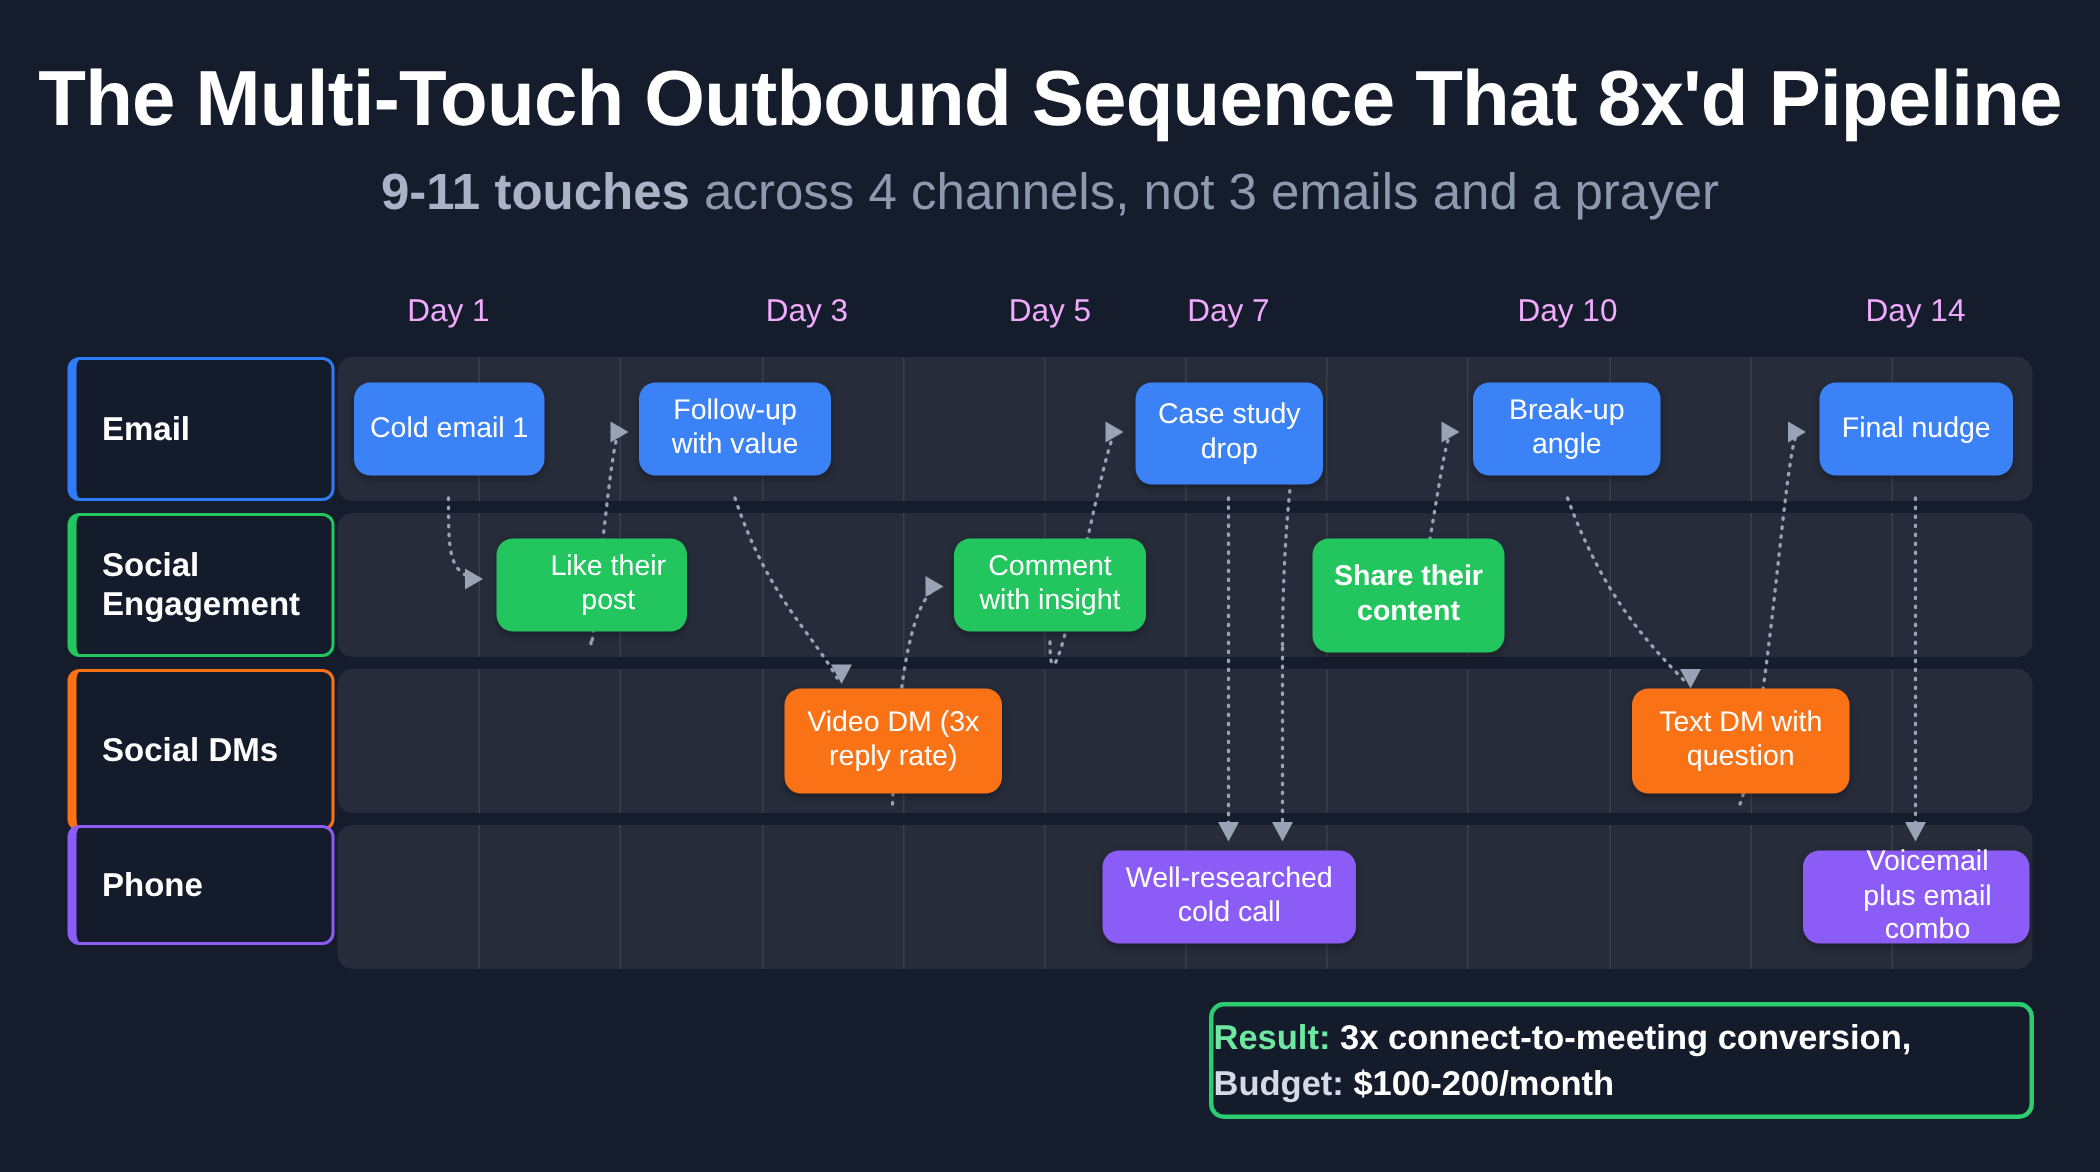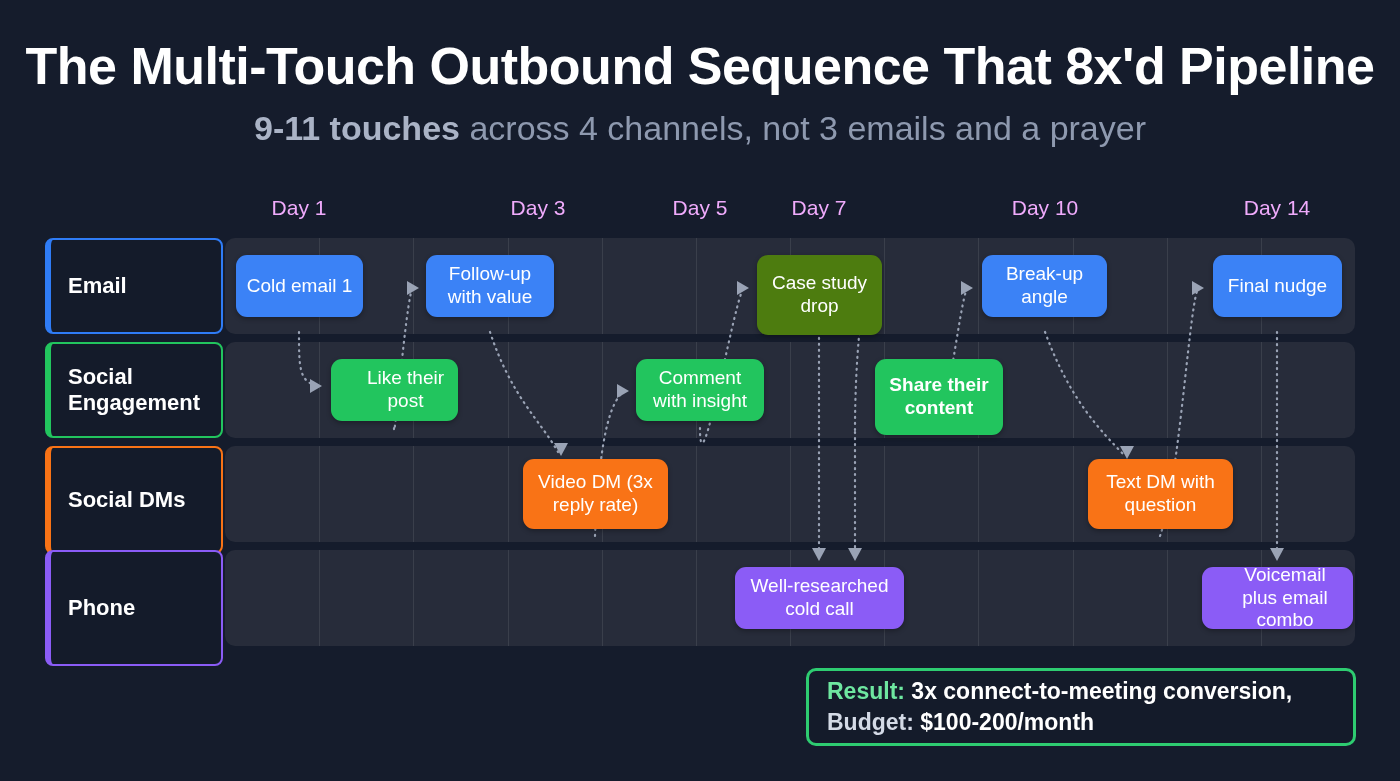--- a/index.html
+++ b/index.html
@@ -78,21 +78,20 @@
   
   .connectors { position: absolute; left: 0; top: 0; width: 1400px; height: 781px; pointer-events: none; z-index: 2; }
 
   
   .result-banner {
     position: absolute; left: 806px; top: 668px; width: 550px; height: 78px;
     background: #141b2a;
     border: 3px solid #2ecc71;
     border-radius: 10px;
     display: flex; flex-direction: column; justify-content: center;
-    padding-left: 18px;
     font-size: 23px; font-weight: 700; line-height: 1.33;
     color: #ffffff;
   }
   .result-banner .k-green { color: #6ee7a0; }
   .result-banner .k-grey  { color: #d4dae6; }
   .result-line { white-space: nowrap; }
 </style>
 </head>
 <body>
 
@@ -127,21 +126,21 @@
           <div class="gridline" style="left: 848px; background: rgba(255, 255, 255, 0.09);"></div>
           <div class="gridline" style="left: 942px; background: rgba(255, 255, 255, 0.09);"></div>
           <div class="gridline" style="left: 1036px; background: rgba(255, 255, 255, 0.09);"></div>
         </div>
       </div>
       <div class="row-label" style="top: 0px; height: 96px; border-color: rgb(47, 124, 246);">
         <span>Email</span>
       </div>
       <div class="card" style="left: 236px; width: 127px; height: 62px; top: 17px; background: rgb(59, 130, 246);">Cold email 1</div>
       <div class="card" style="left: 426px; width: 128px; height: 62px; top: 17px; background: rgb(59, 130, 246);">Follow-up with value</div>
-      <div class="card" style="left: 757px; width: 125px; height: 80px; top: 17px; background: #4d7c0f;">Case study drop</div>
+      <div class="card" style="left: 757px; width: 125px; height: 68px; top: 17px; background: #3b82f6;">Case study drop</div>
       <div class="card" style="left: 982px; width: 125px; height: 62px; top: 17px; background: rgb(59, 130, 246);">Break-up angle</div>
       <div class="card" style="left: 1213px; width: 129px; height: 62px; top: 17px; background: rgb(59, 130, 246);">Final nudge</div>
       <div class="row" style="top: 104px; height: 96px; background: rgb(39, 44, 58);">
         <div class="row-gridlines">
           <div class="gridline" style="left: 94px; background: rgba(255, 255, 255, 0.09);"></div>
           <div class="gridline" style="left: 188px; background: rgba(255, 255, 255, 0.09);"></div>
           <div class="gridline" style="left: 283px; background: rgba(255, 255, 255, 0.09);"></div>
           <div class="gridline" style="left: 377px; background: rgba(255, 255, 255, 0.09);"></div>
           <div class="gridline" style="left: 471px; background: rgba(255, 255, 255, 0.09);"></div>
           <div class="gridline" style="left: 565px; background: rgba(255, 255, 255, 0.09);"></div>
@@ -186,21 +185,21 @@
           <div class="gridline" style="left: 377px; background: rgba(255, 255, 255, 0.09);"></div>
           <div class="gridline" style="left: 471px; background: rgba(255, 255, 255, 0.09);"></div>
           <div class="gridline" style="left: 565px; background: rgba(255, 255, 255, 0.09);"></div>
           <div class="gridline" style="left: 659px; background: rgba(255, 255, 255, 0.09);"></div>
           <div class="gridline" style="left: 753px; background: rgba(255, 255, 255, 0.09);"></div>
           <div class="gridline" style="left: 848px; background: rgba(255, 255, 255, 0.09);"></div>
           <div class="gridline" style="left: 942px; background: rgba(255, 255, 255, 0.09);"></div>
           <div class="gridline" style="left: 1036px; background: rgba(255, 255, 255, 0.09);"></div>
         </div>
       </div>
-      <div class="row-label" style="top: 312px; height: 116px; border-color: rgb(139, 92, 246);">
+      <div class="row-label" style="top: 312px; height: 80px; border-color: rgb(139, 92, 246);">
         <span>Phone</span>
       </div>
       <div class="card" style="left: 735px; width: 169px; height: 62px; top: 329px; background: rgb(139, 92, 246);">Well-researched cold call</div>
       <div class="card" style="left: 1202px; width: 151px; height: 62px; top: 329px; background: rgb(139, 92, 246); padding-left: 25px;">Voicemail plus email combo</div>
     </div>
 
   <svg class="connectors" id="connectors" viewBox="0 0 1400 781" width="1400" height="781">
       <path d="M 299 332 C 299 368, 299 382, 318 386" fill="none" stroke="#9aa3b5" stroke-width="2.2" stroke-linecap="round" stroke-dasharray="1 5"></path>
       <path d="M 394 428 C 394 452, 408 274, 414 288" fill="none" stroke="#9aa3b5" stroke-width="2.2" stroke-linecap="round" stroke-dasharray="1 5"></path>
       <path d="M 490 332 C 512 398, 540 420, 558 452" fill="none" stroke="#9aa3b5" stroke-width="2.2" stroke-linecap="round" stroke-dasharray="1 5"></path>

